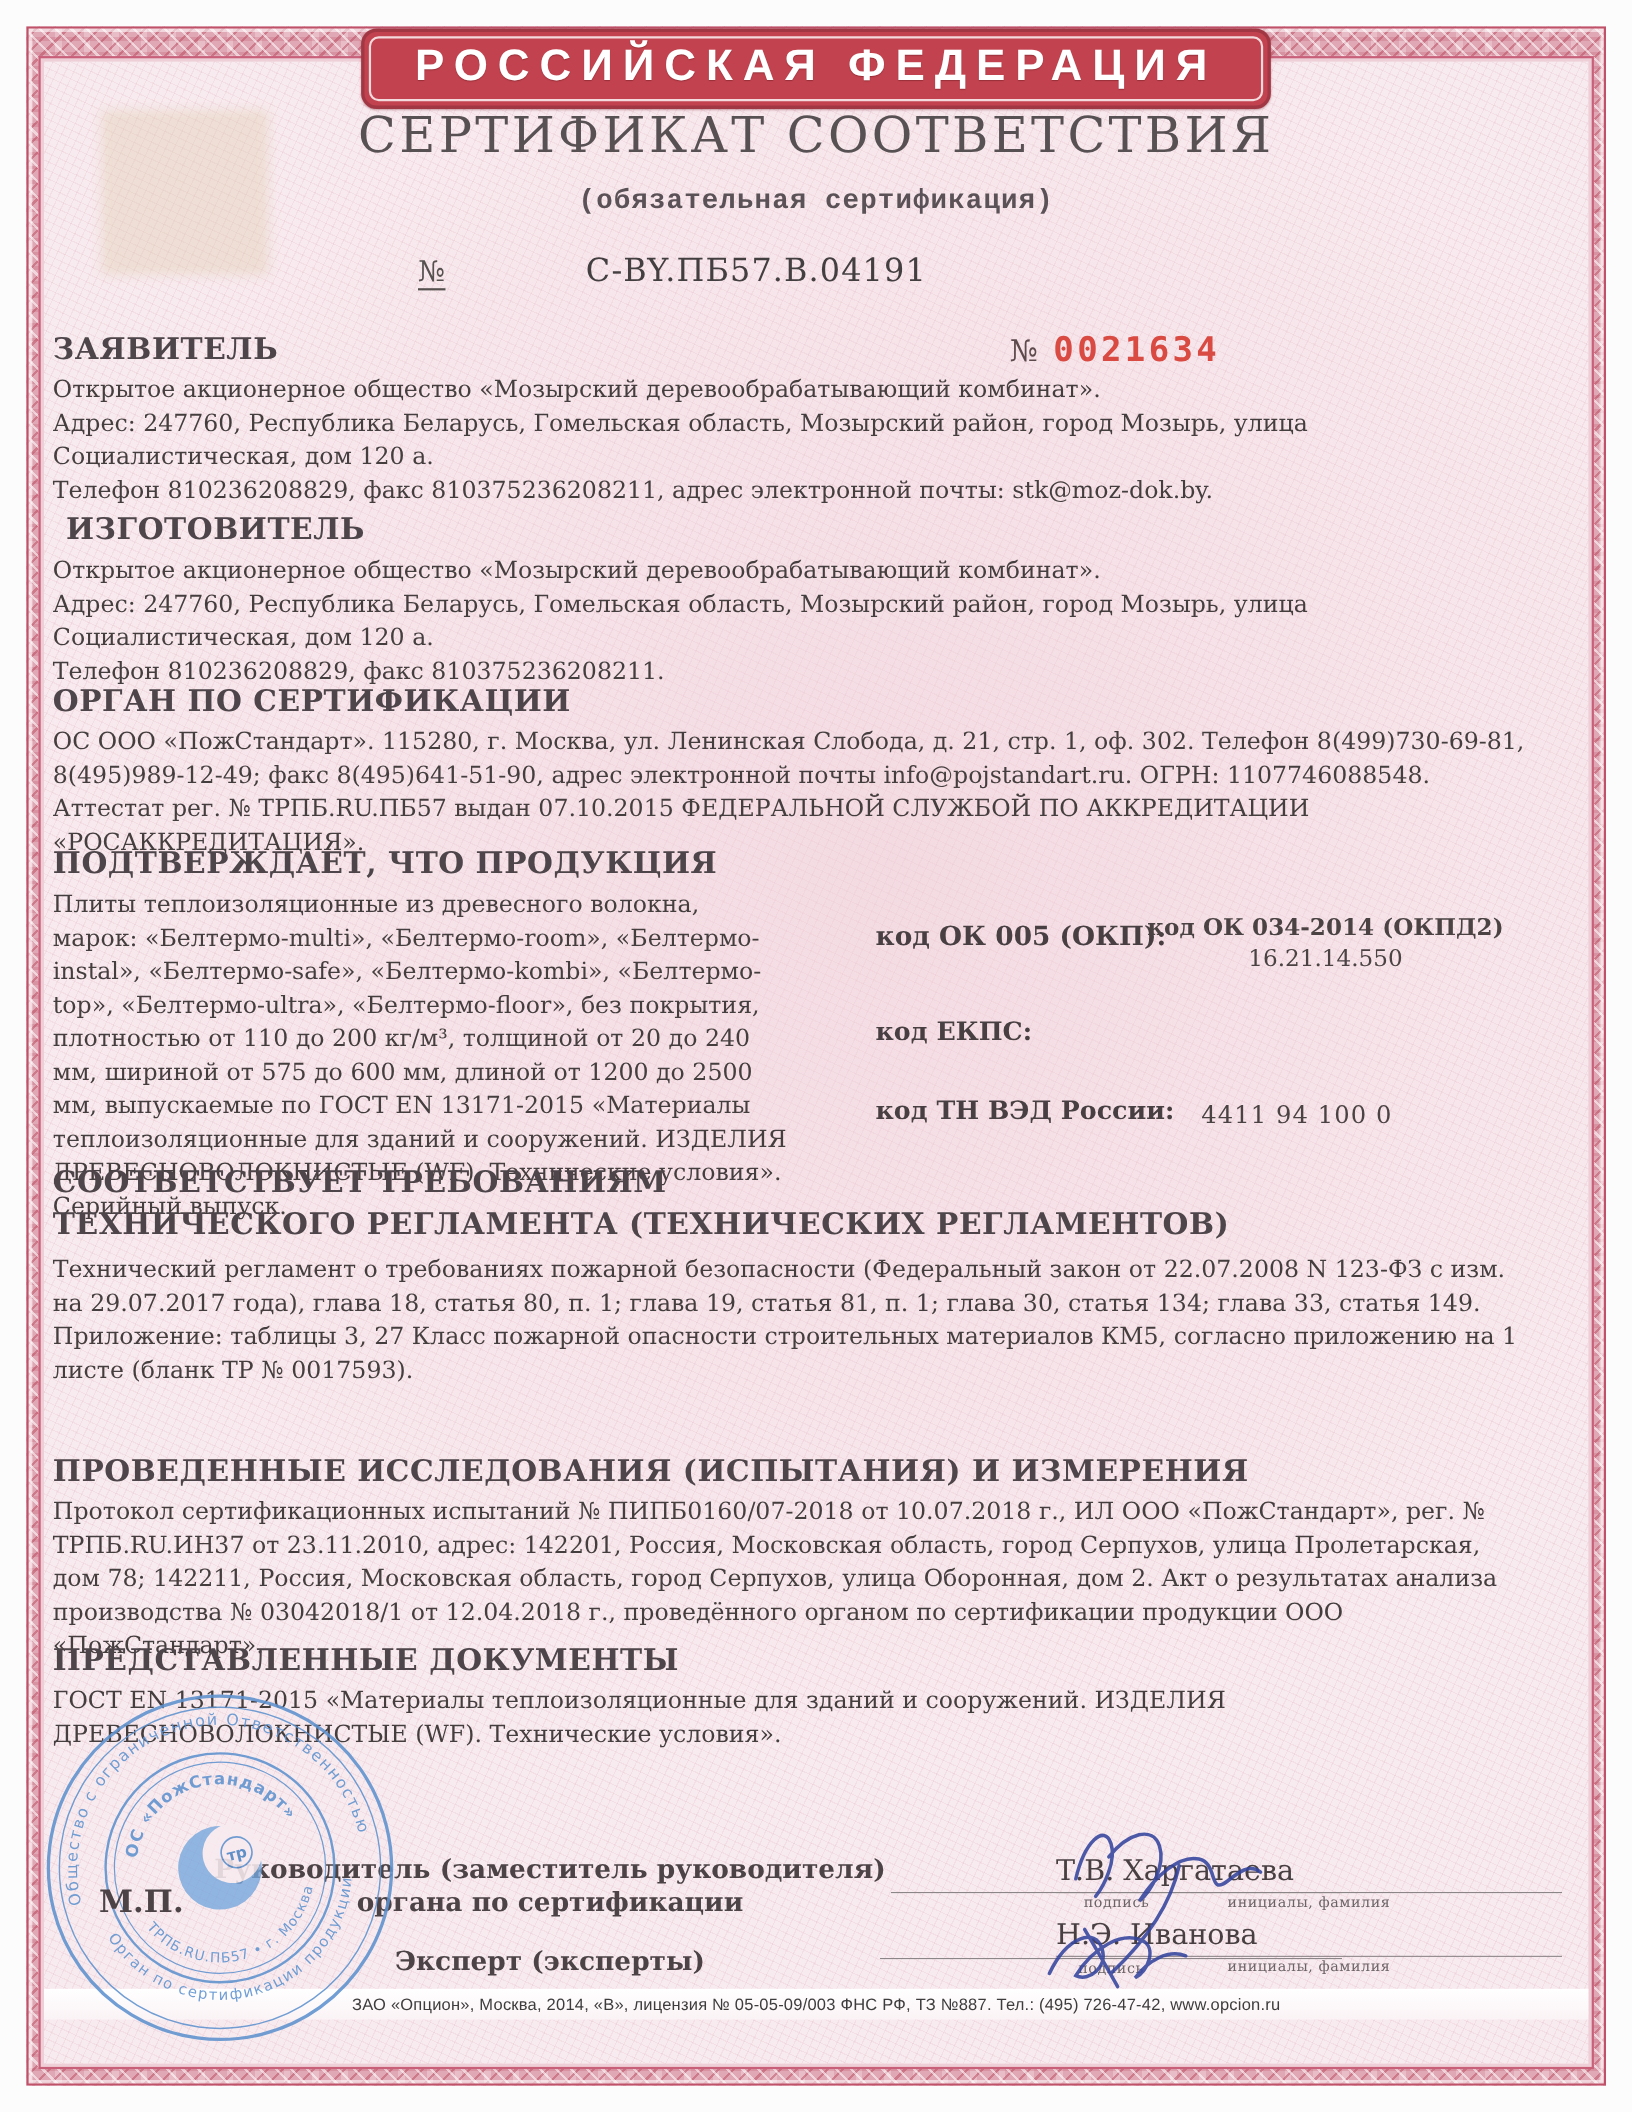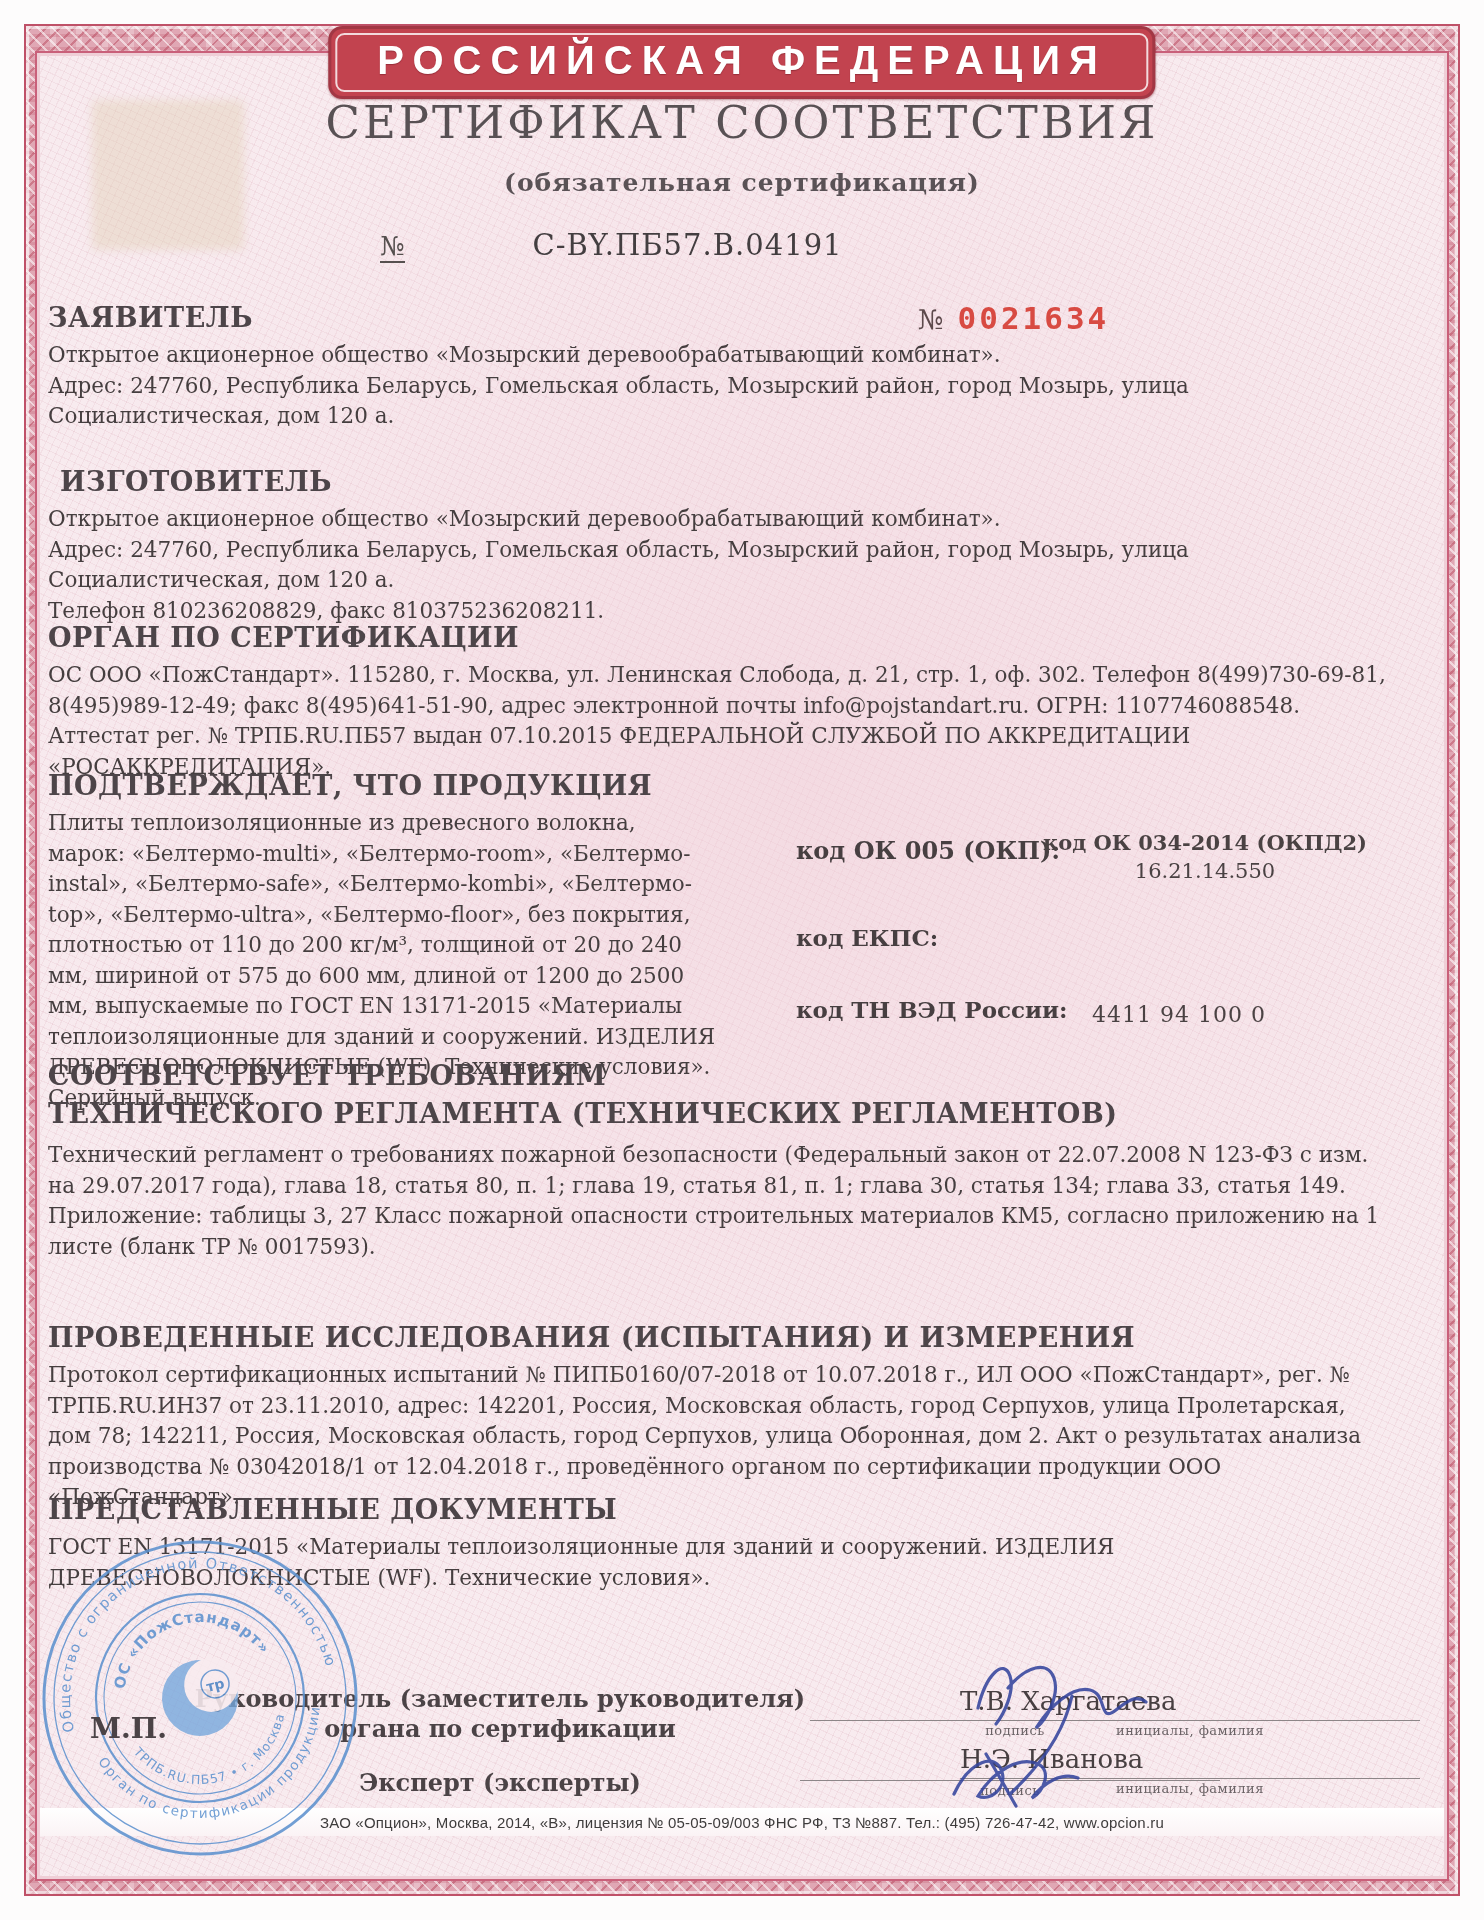--- a/index.html
+++ b/index.html
@@ -46,21 +46,21 @@
     font-family:"Liberation Sans", sans-serif; font-weight:bold;
     font-size:40px; letter-spacing:9px; color:#ffffff; white-space:nowrap;
     text-shadow:0 1px 1px rgba(110,25,35,.5);
   }
   .cert-title {
     left:0; right:0; top:40px; text-align:center;
     font-size:45px; letter-spacing:3px; color:#585154; font-weight:normal;
   }
   .cert-subtitle {
     left:0; right:0; top:112px; text-align:center;
-    font-size:25px; font-weight:bold; color:#5a5256; letter-spacing:1px;
+    font-size:25px; font-weight:bold; color:#5a5256; letter-spacing:1px;font-family:Liberation Mono, monospace;
   }
   .number-row { left:340px; top:172px; display:flex; align-items:baseline; gap:128px; }
   .number-label { font-size:26px; color:#56504f; border-bottom:2px solid #56504f; line-height:1.1; }
   .number-value { font-size:29px; letter-spacing:1px; color:#433e40; }
 
   .h-section { font-size:27px; font-weight:bold; color:#4d4549; letter-spacing:.5px; white-space:nowrap; }
   .body-text { font-size:21.5px; line-height:1.42; color:#453e3f; }
   .w-full { left:8px; width:1342px; }
 
   .blank-number { left:878px; top:244px; display:flex; align-items:baseline; gap:14px; }
@@ -123,20 +123,21 @@
     </div>
 
     <div class="abs h-section" style="left:8px; top:246px;">ЗАЯВИТЕЛЬ</div>
     <div class="abs blank-number">
       <span class="lbl">№</span>
       <span class="num">0021634</span>
     </div>
     <div class="abs body-text w-full" style="top:284px;">
       <div>Открытое акционерное общество «Мозырский деревообрабатывающий комбинат».</div>
       <div>Адрес: 247760, Республика Беларусь, Гомельская область, Мозырский район, город Мозырь, улица Социалистическая, дом 120 а.</div>
+      <div>Телефон 810236208829, факс 810375236208211, адрес электронной почты: stk@moz-dok.by.</div>
     </div>
 
     <div class="abs h-section" style="left:20px; top:410px;">ИЗГОТОВИТЕЛЬ</div>
     <div class="abs body-text w-full" style="top:448px;">
       <div>Открытое акционерное общество «Мозырский деревообрабатывающий комбинат».</div>
       <div>Адрес: 247760, Республика Беларусь, Гомельская область, Мозырский район, город Мозырь, улица Социалистическая, дом 120 а.</div>
       <div>Телефон 810236208829, факс 810375236208211.</div>
     </div>
 
     <div class="abs h-section" style="left:8px; top:566px;">ОРГАН ПО СЕРТИФИКАЦИИ</div>

